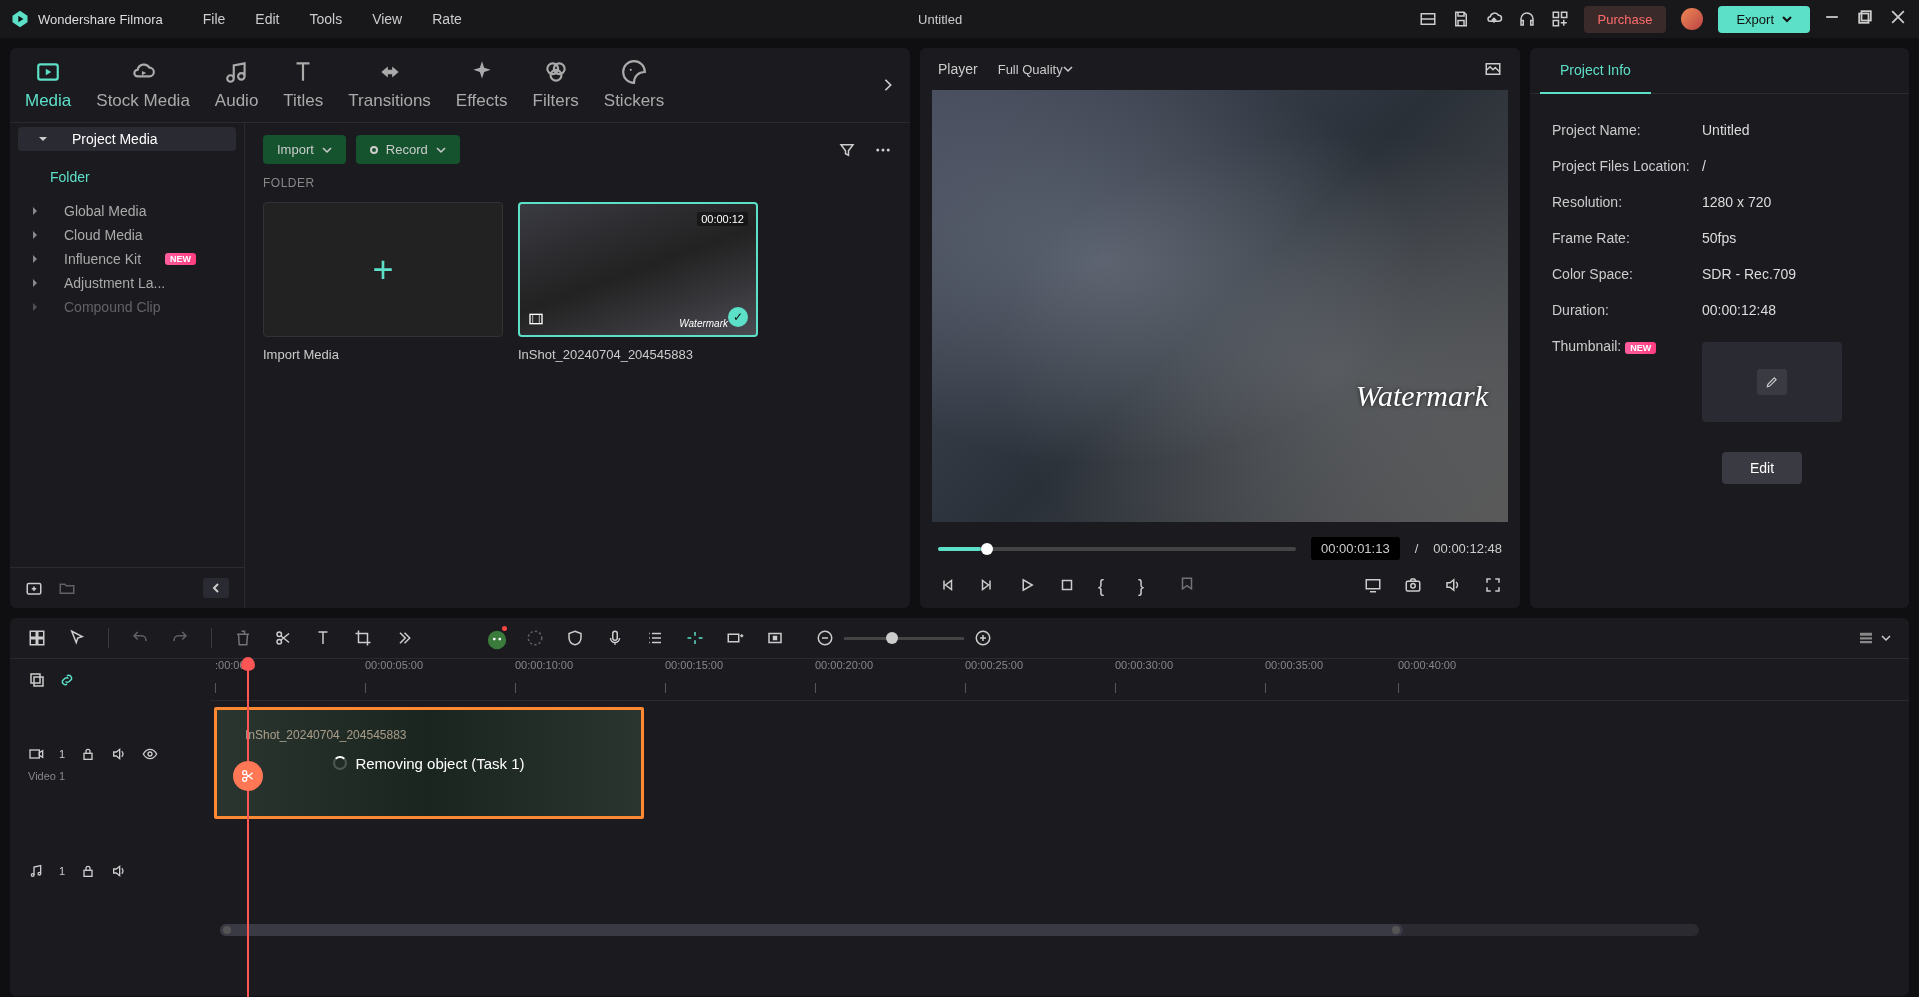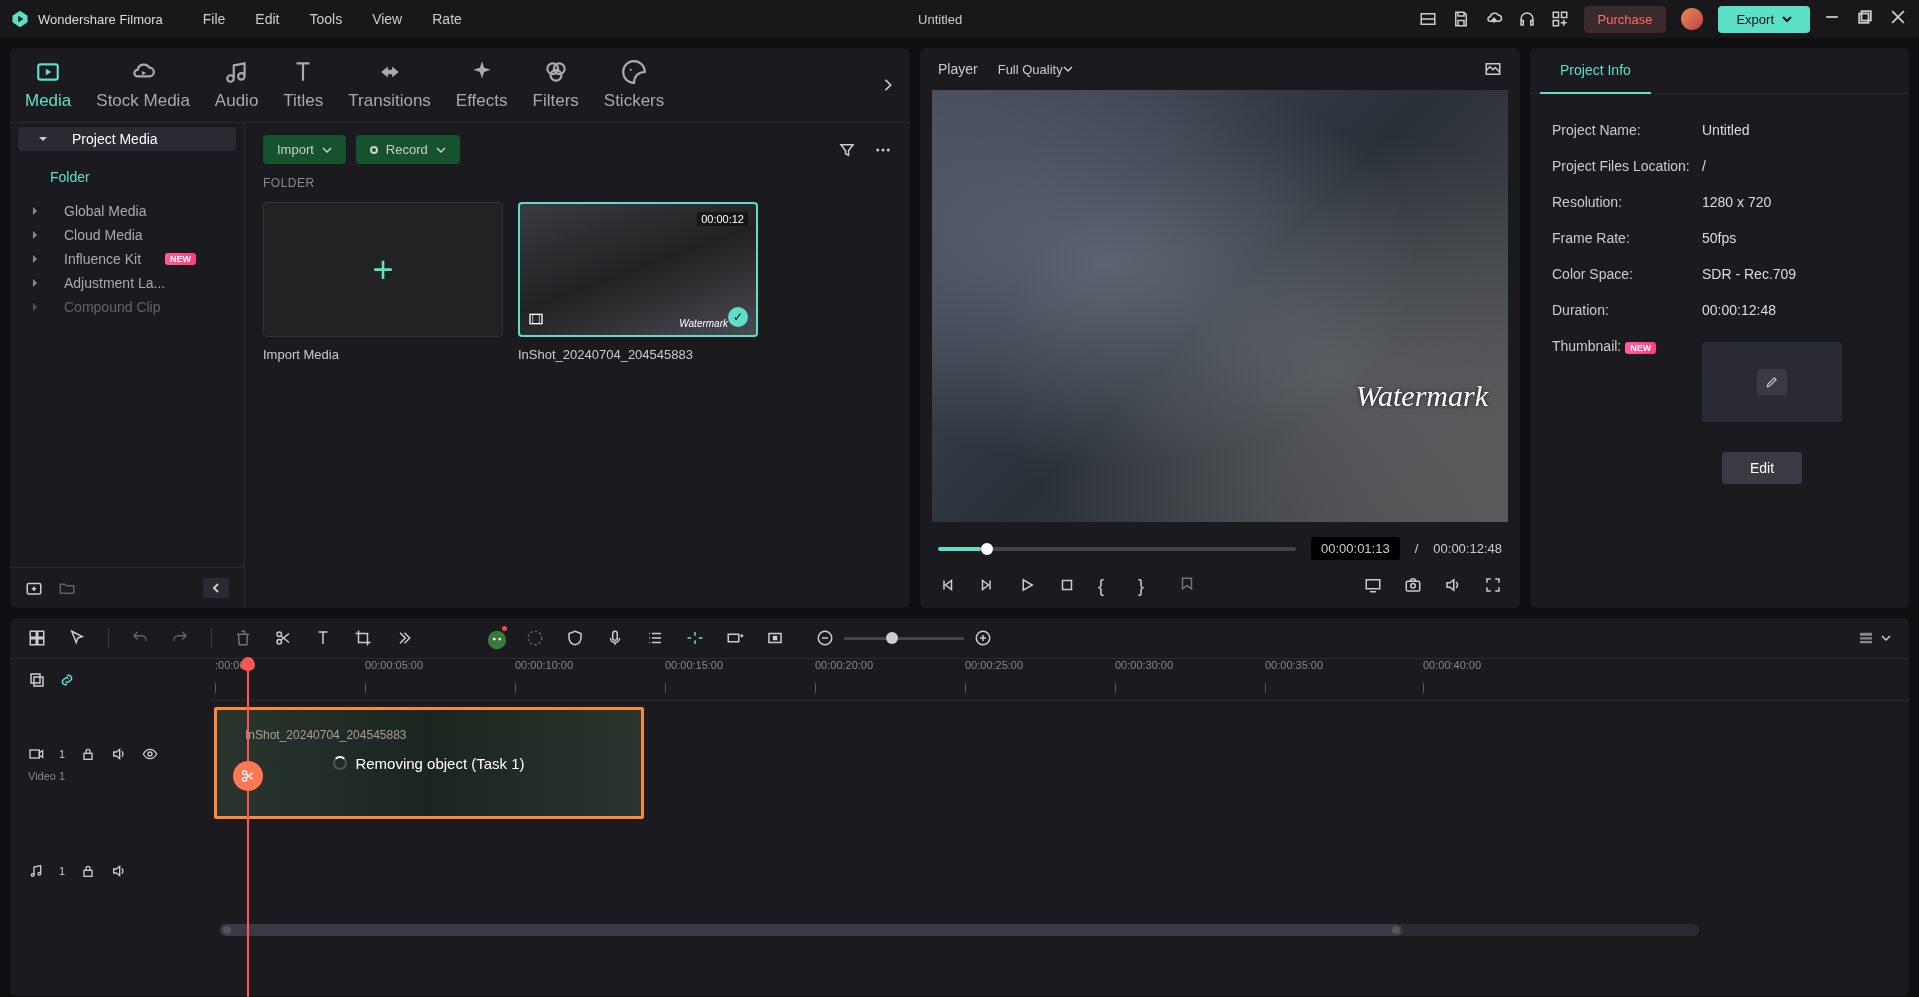--- a/index.html
+++ b/index.html
@@ -603,21 +603,21 @@
           </div>
       </div>
       <span class="tl-tick" style="left:5px">:00:00</span>
       <span class="tl-tick" style="left:155px">00:00:05:00</span>
       <span class="tl-tick" style="left:305px">00:00:10:00</span>
       <span class="tl-tick" style="left:455px">00:00:15:00</span>
       <span class="tl-tick" style="left:605px">00:00:20:00</span>
       <span class="tl-tick" style="left:755px">00:00:25:00</span>
       <span class="tl-tick" style="left:905px">00:00:30:00</span>
       <span class="tl-tick" style="left:1055px">00:00:35:00</span>
-      <span class="tl-tick" style="left:1213px">00:00:40:00</span>
+      <span class="tl-tick" style="left:1188px">00:00:40:00</span>
     </div>
   </div>
 
   <div class="tl-tracks">
     <div class="tl-track video">
       <div class="track-head">
         <div class="track-head-icons">
           <svg width="16" height="16" viewBox="0 0 24 24">
               <rect x="3" y="6" width="14" height="12" fill="none" stroke="#ccc" stroke-width="2"></rect>
               <path d="M17 10l5-3v10l-5-3z" fill="none" stroke="#ccc" stroke-width="2"></path>

